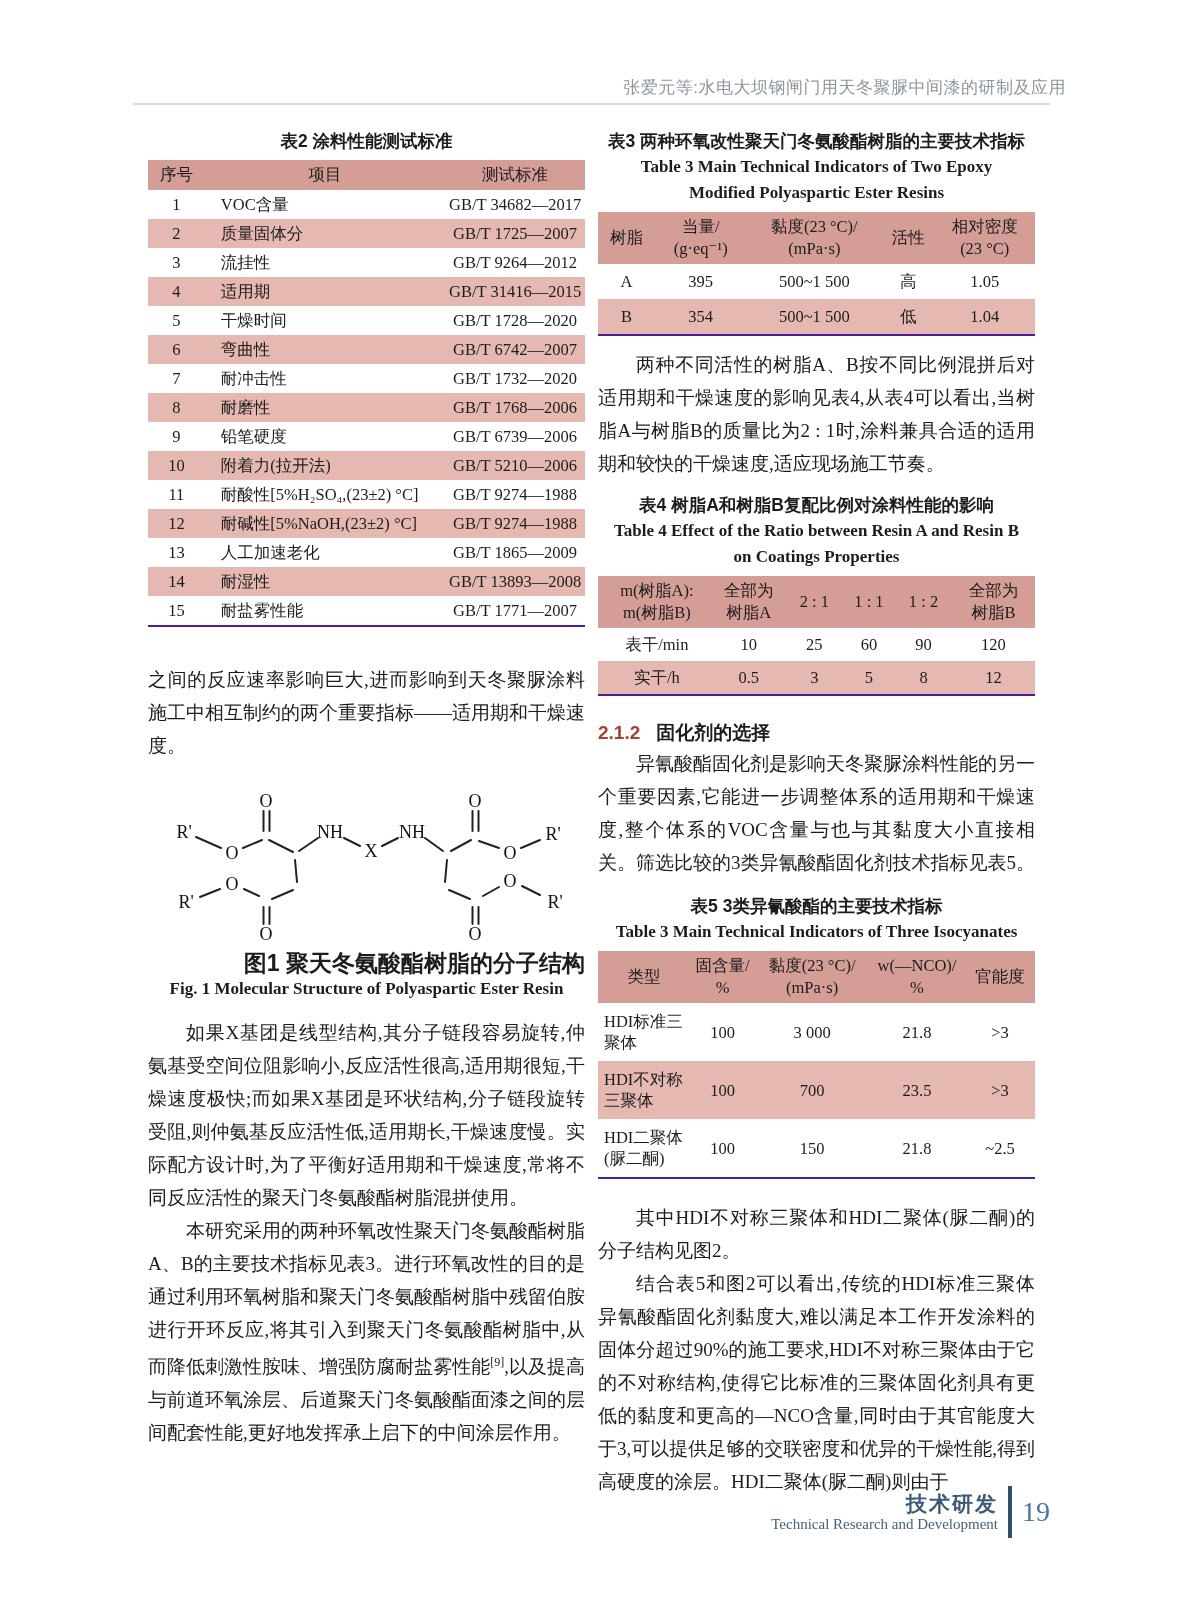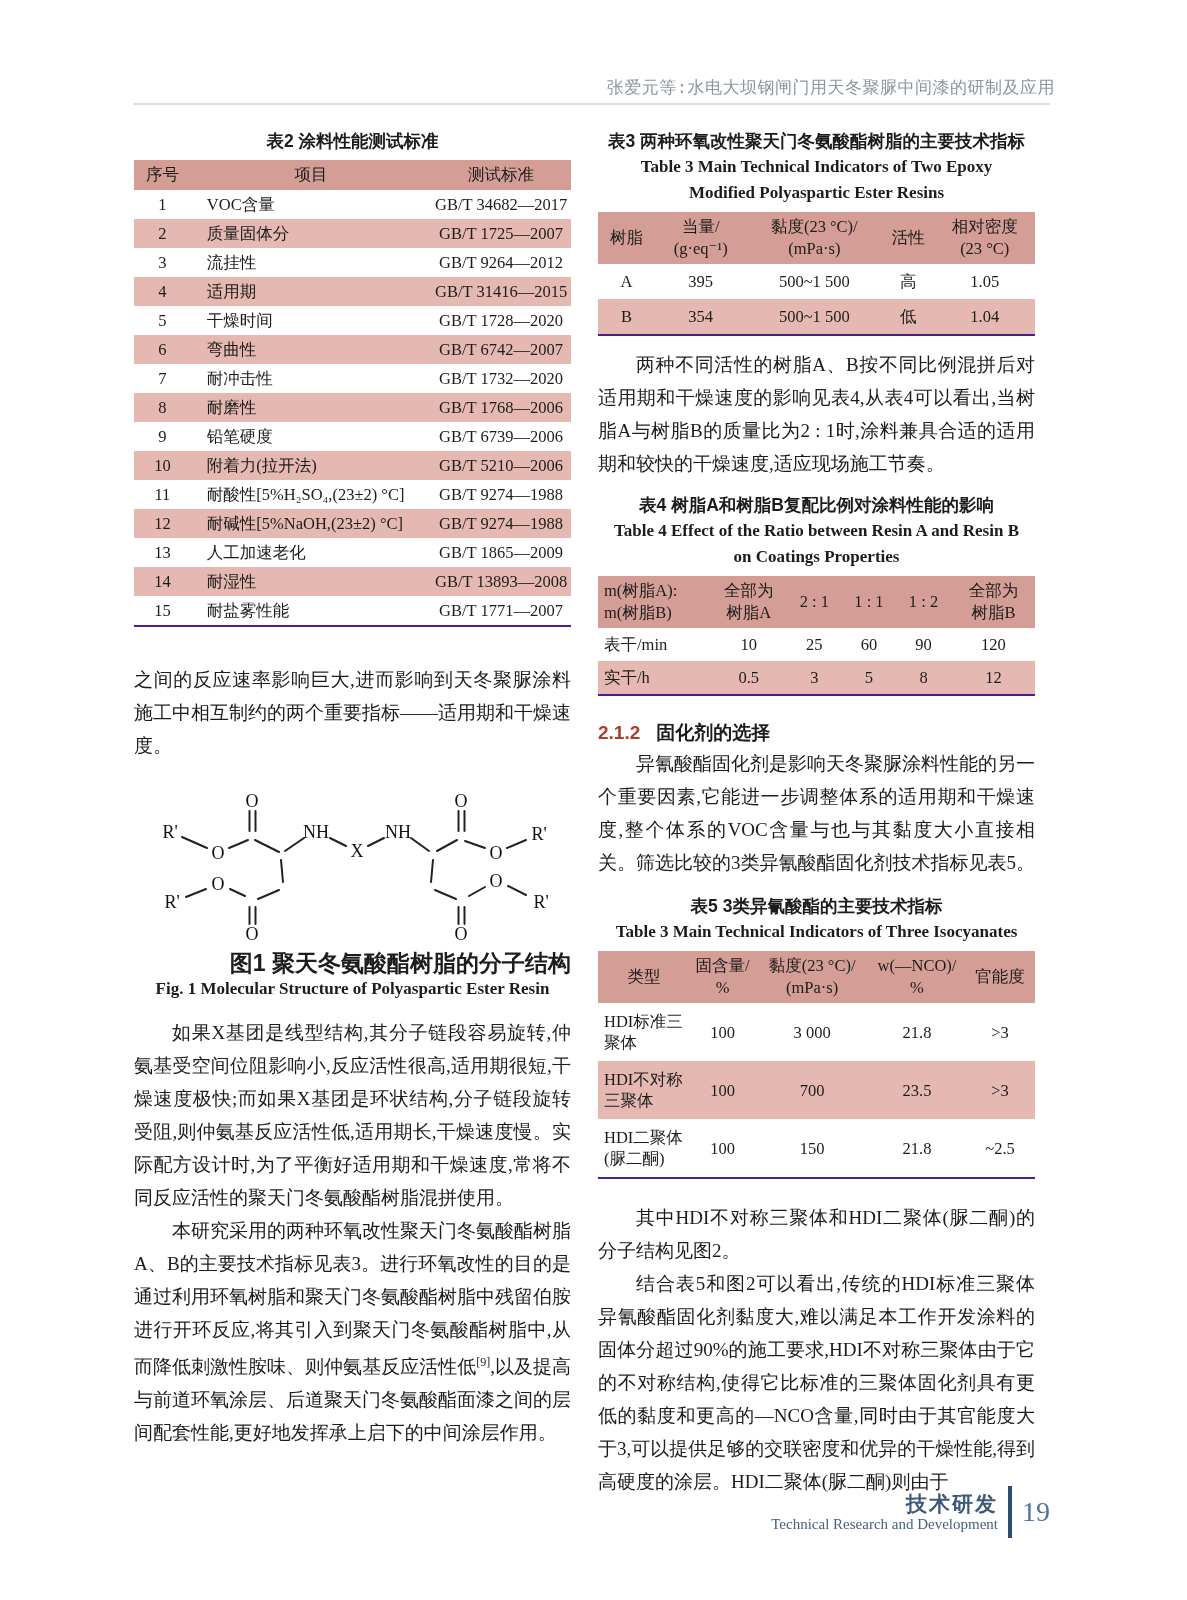--- a/index.html
+++ b/index.html
@@ -1,22 +1,22 @@
 <!DOCTYPE html>
 <html><head>
 <meta charset="utf-8">
 <style>
   html,body{margin:0;padding:0;background:#ffffff;}
   .page{position:relative;width:1187px;height:1600px;background:#ffffff;overflow:hidden;
         font-family:"Liberation Serif","DejaVu Serif",serif;color:#1c1c1c;}
-  .running-head{position:absolute;top:76px;right:132px;font-family:Liberation Mono, monospace;
+  .running-head{position:absolute;top:76px;right:121px;font-family:Liberation Sans, sans-serif;
         font-size:17px;color:#8d969d;letter-spacing:.5px;}
   .head-rule{position:absolute;top:103px;left:133px;width:917px;height:2px;background:#dadcdd;}
   .col{position:absolute;top:128px;width:437px;}
-  .col-left{left:134px;}
+  .col-left{left:148px;}
   .col-right{left:598px;}
 
   .tcap-zh{font-weight:bold;font-size:17.5px;line-height:26px;text-align:center;white-space:pre-line;
         font-family:"Liberation Sans","DejaVu Sans",sans-serif;}
   .tcap-en{font-weight:bold;font-size:17px;line-height:26px;text-align:center;white-space:pre-line;
         font-family:"Liberation Serif","DejaVu Serif",serif;}
 
   .dtable{width:100%;border-collapse:collapse;border-bottom:2px solid #4c1d95;
         font-size:16.5px;margin-top:6px;}
   .dtable th{background:#d49e96;font-weight:normal;white-space:pre-line;text-align:center;
@@ -36,21 +36,21 @@
   .t3 th:nth-child(4){width:12%;}
   .t3 th:nth-child(5){width:23%;}
   .t3 td{padding:6px 2px;}
 
   .t4 th:nth-child(1){width:26%;}
   .t4 th:nth-child(2){width:17%;}
   .t4 th:nth-child(3){width:13%;}
   .t4 th:nth-child(4){width:12%;}
   .t4 th:nth-child(5){width:13%;}
   .t4 th:nth-child(6){width:19%;}
-  .t4 th:first-child,.t4 td:first-child{text-align:left;padding-left:6px;}
+  .t4 th:first-child,.t4 td:first-child{text-align:center;padding-left:6px;}
   .t4 td{padding:5px 2px;}
 
   .t5 th:nth-child(1){width:21%;}
   .t5 th:nth-child(2){width:15%;}
   .t5 th:nth-child(3){width:26%;}
   .t5 th:nth-child(4){width:22%;}
   .t5 th:nth-child(5){width:16%;}
   .t5 td:first-child{text-align:left;padding-left:6px;line-height:21px;}
   .t5 td{padding:8px 2px;}
 
@@ -226,21 +226,21 @@
           <text x="327" y="166">O</text>
           <text x="362" y="113">O</text>
           <text x="407" y="134">R'</text>
         </g>
       </svg>
       <div class="fcap-zh">图1  聚天冬氨酸酯树脂的分子结构</div>
       <div class="fcap-en">Fig. 1  Molecular Structure of Polyaspartic Ester Resin</div>
     </div>
 
     <p class="para indent caption-space2">如果X基团是线型结构,其分子链段容易旋转,仲氨基受空间位阻影响小,反应活性很高,适用期很短,干燥速度极快;而如果X基团是环状结构,分子链段旋转受阻,则仲氨基反应活性低,适用期长,干燥速度慢。实际配方设计时,为了平衡好适用期和干燥速度,常将不同反应活性的聚天门冬氨酸酯树脂混拼使用。</p>
-    <p class="para indent"><span>本研究采用的两种环氧改性聚天门冬氨酸酯树脂A、B的主要技术指标见表3。进行环氧改性的目的是通过利用环氧树脂和聚天门冬氨酸酯树脂中残留伯胺进行开环反应,将其引入到聚天门冬氨酸酯树脂中,从而降低刺激性胺味、则仲氨基反应活性低</span><sup class="ref">[9]</sup><span>,以及提高与前道环氧涂层、后道聚天门冬氨酸酯面漆之间的层间配套性能,更好地发挥承上启下的中间涂层作用。</span></p>
+    <p class="para indent"><span>本研究采用的两种环氧改性聚天门冬氨酸酯树脂A、B的主要技术指标见表3。进行环氧改性的目的是通过利用环氧树脂和聚天门冬氨酸酯树脂中残留伯胺进行开环反应,将其引入到聚天门冬氨酸酯树脂中,从而降低刺激性胺味、增强防腐耐盐雾性能</span><sup class="ref">[9]</sup><span>,以及提高与前道环氧涂层、后道聚天门冬氨酸酯面漆之间的层间配套性能,更好地发挥承上启下的中间涂层作用。</span></p>
   </div>
 
   <div class="col col-right">
     <div class="tcap-zh">表3  两种环氧改性聚天门冬氨酸酯树脂的主要技术指标</div>
     <div class="tcap-en">Table 3  Main Technical Indicators of Two Epoxy
 Modified Polyaspartic Ester Resins</div>
     <table class="dtable t3">
         <thead>
           <tr>
             <th>树脂</th>

